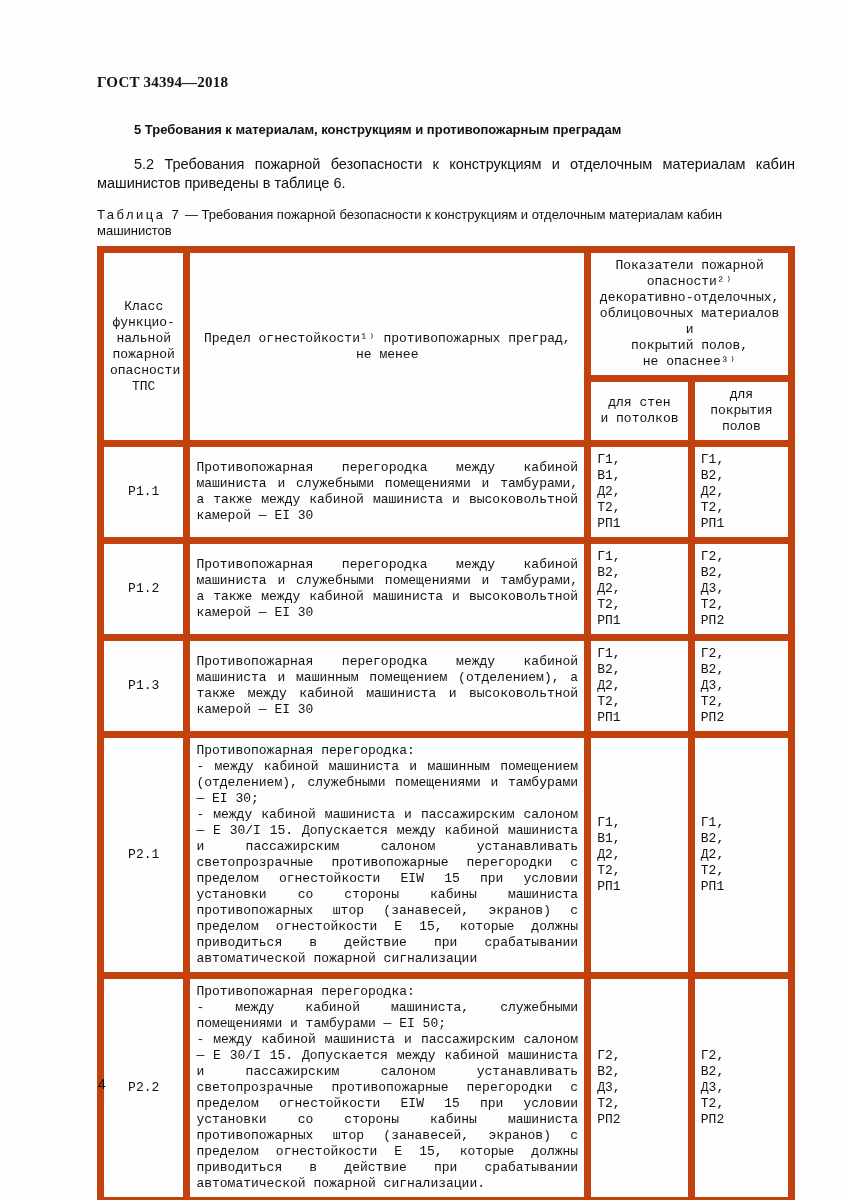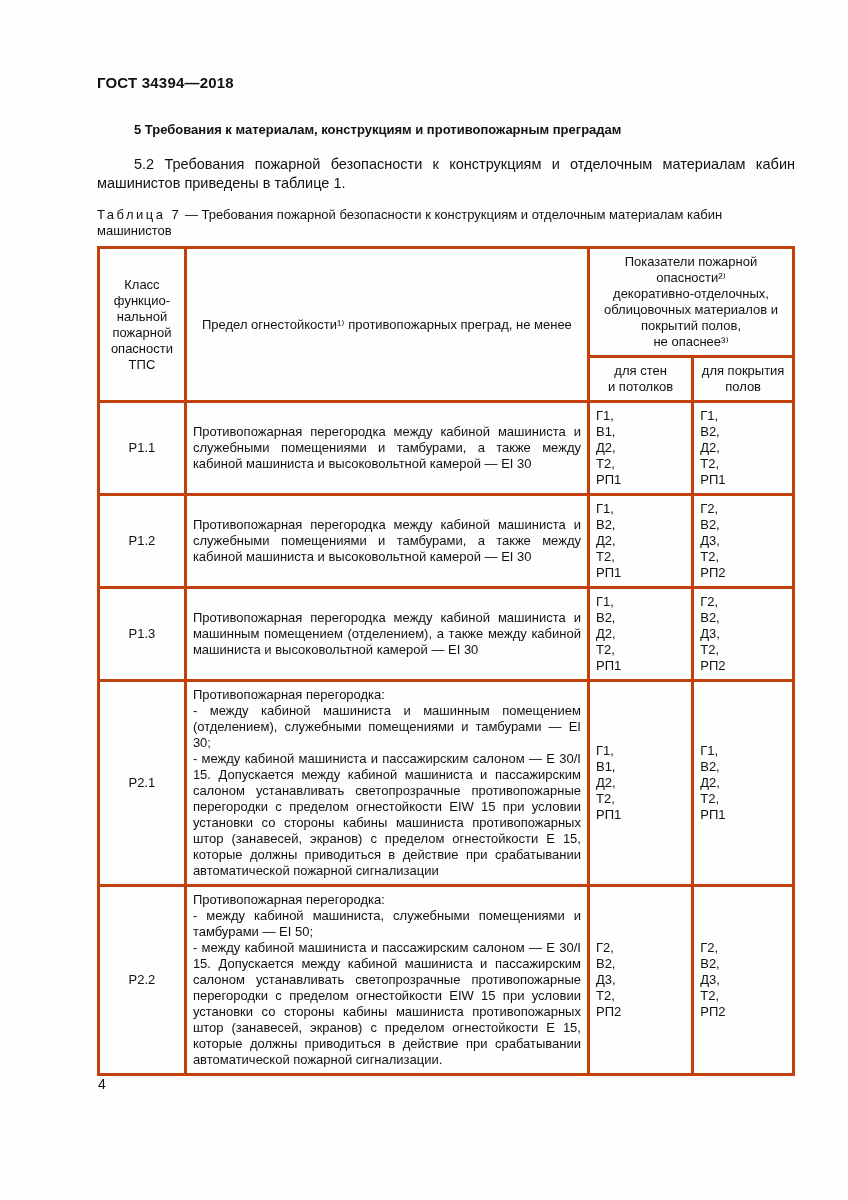--- a/index.html
+++ b/index.html
@@ -20,20 +20,21 @@
   .content {
     position: absolute;
     left: 97px;
     top: 74px;
     width: 698px;
   }
   .doc-code {
     font-size: 15px;
     font-weight: bold;
     letter-spacing: 0.2px;
+    font-family: Liberation Serif, serif;
   }
   .section-heading {
     margin: 27px 0 13px 37px;
     max-width: 610px;
     font-size: 13px;
     font-weight: bold;
     line-height: 24px;
   }
   .body-para {
     margin: 0;
@@ -56,25 +57,26 @@
     table-layout: fixed;
     font-size: 13px;
     line-height: 16px;
   }
   table.req-table col.c1 { width: 12.5%; }
   table.req-table col.c2 { width: 58%; }
   table.req-table col.c3 { width: 15%; }
   table.req-table col.c4 { width: 14.5%; }
   table.req-table th,
   table.req-table td {
-    border: 3px solid #c2410c;
+    border: 7px solid #c2410c;
     vertical-align: middle;
     padding: 5px 6px;
     box-sizing: border-box;
     font-weight: normal;
+    font-family: Liberation Mono, monospace;
   }
   table.req-table { border: 2px solid #111; }
   th.hdr {
     text-align: center;
   }
   .pre-line { white-space: pre-line; }
   td.class-cell {
     text-align: center;
     vertical-align: top;
     padding-top: 9px;
@@ -101,21 +103,21 @@
 </head>
 <body>
 
 <div class="page">
   <div class="content">
 
     <div class="doc-code">ГОСТ 34394—2018</div>
 
     <h2 class="section-heading">5 Требования к материалам, конструкциям и противопожарным преградам</h2>
 
-    <p class="body-para">5.2 Требования пожарной безопасности к конструкциям и отделочным материалам кабин машинистов приведены в таблице 1.</p>
+    <p class="body-para">5.2 Требования пожарной безопасности к конструкциям и отделочным материалам кабин машинистов приведены в таблице 6.</p>
 
     <div class="table-caption">
       <span class="caption-label">Таблица 7</span>
       <span class="caption-text">— Требования пожарной безопасности к конструкциям и отделочным материалам кабин машинистов</span>
     </div>
 
     <table class="req-table">
       <colgroup>
         <col class="c1">
           <col class="c2">

